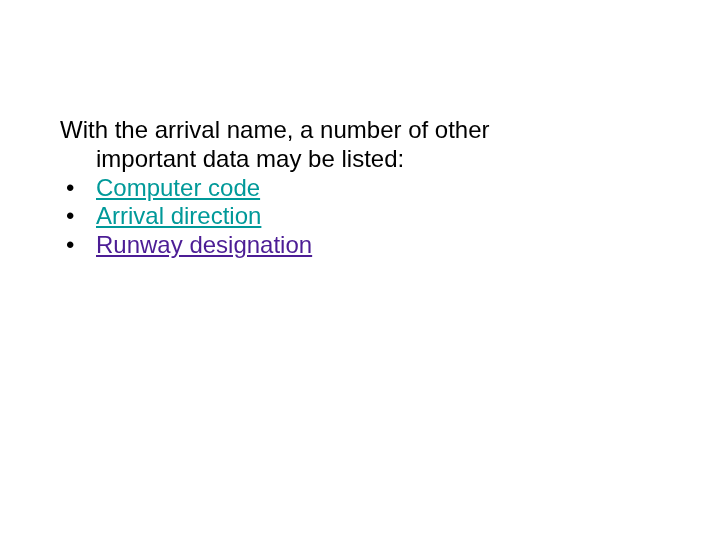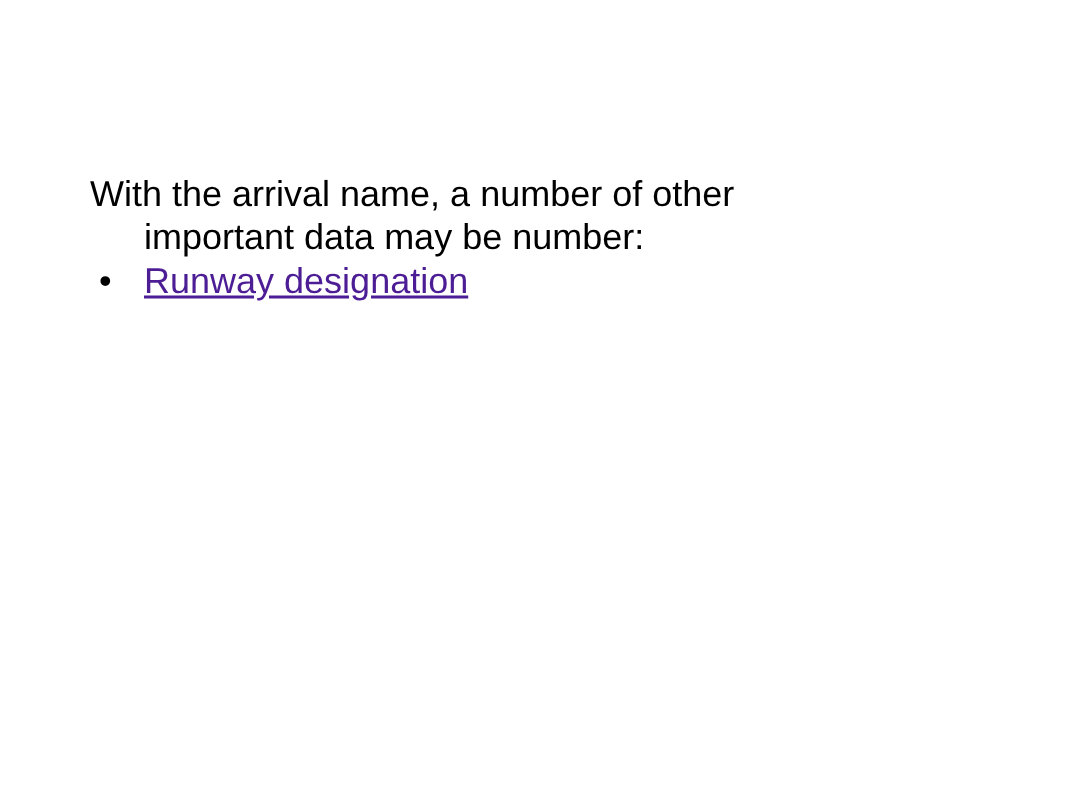--- a/index.html
+++ b/index.html
@@ -48,20 +48,26 @@
   ul.items li a {
     text-decoration: underline;
   }
 </style>
 </head>
 <body>
 
 <div class="slide">
   <p class="intro">
     <span>With the arrival name, a number of other</span>
-    <span class="hang">important data may be number:</span>
+    <span class="hang">important data may be listed:</span>
   </p>
   <ul class="items">
+    <li>
+      <span class="bullet">•</span><a href="#" style="color: rgb(0, 153, 153);">Computer code</a>
+    </li>
+    <li>
+      <span class="bullet">•</span><a href="#" style="color: rgb(0, 153, 153);">Arrival direction</a>
+    </li>
     <li>
       <span class="bullet">•</span><a href="#" style="color: #4c1d95;">Runway designation</a>
     </li>
   </ul>
 </div>
 
 </body></html>

